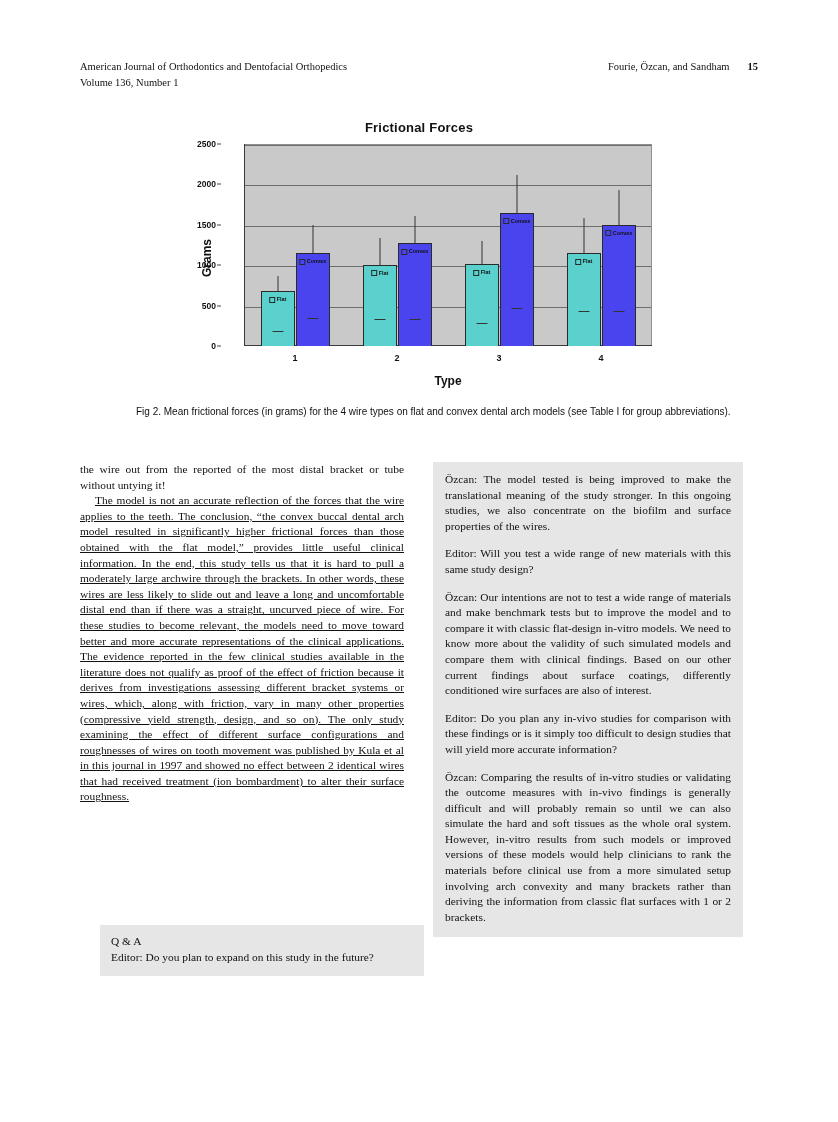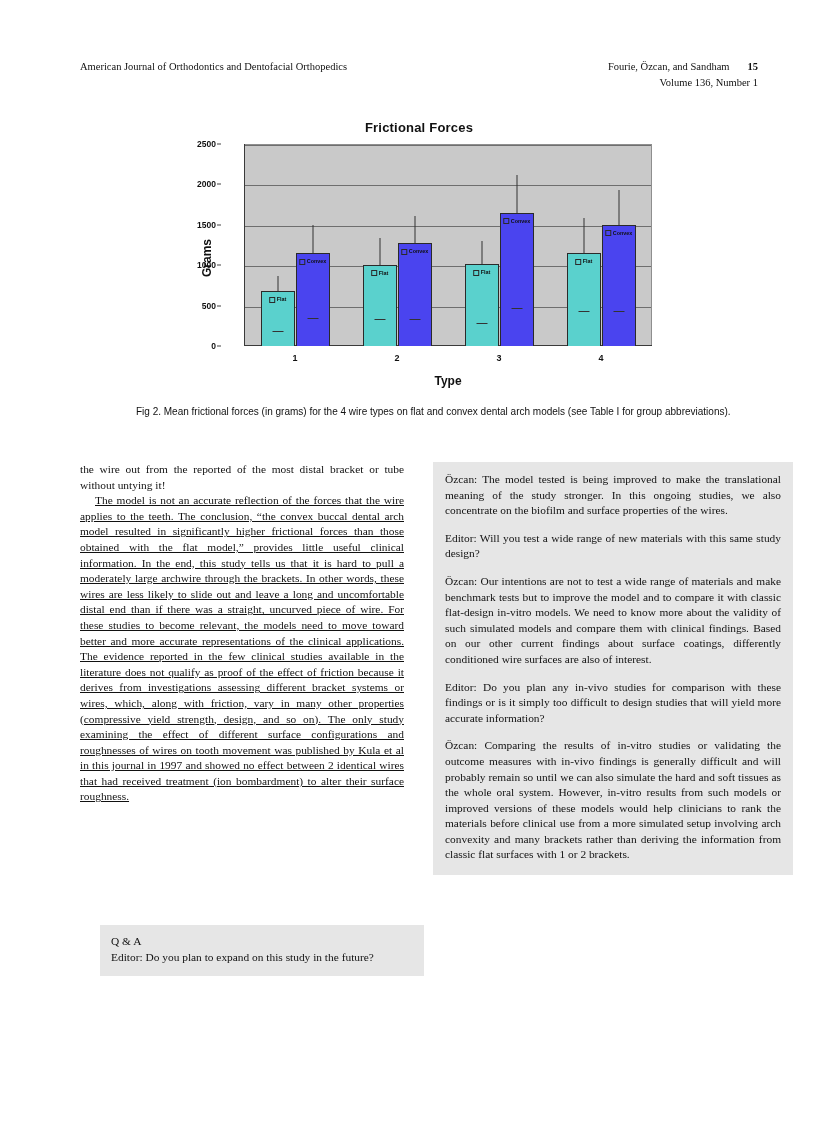--- a/index.html
+++ b/index.html
@@ -11,21 +11,20 @@
     position:relative;
     overflow:hidden;
   }
   .page{position:absolute;inset:0;}
 
   
   .header{
     position:absolute;left:80px;top:60px;width:678px;
     font-size:10.5px;line-height:14.5px;
     color:#111;
-    text-align:right;
   }
   .header .hdr-row{display:flex;justify-content:space-between;align-items:baseline;}
   .hdr-left{white-space:nowrap;}
   .hdr-right{white-space:nowrap;}
   .hdr-right .pageno{margin-left:18px;font-weight:bold;}
   .hdr-vol{margin-top:1px;}
 
   
   .figure-wrap{
     position:absolute;left:184px;top:120px;width:470px;height:275px;
@@ -153,21 +152,21 @@
   .leftbox{
     position:absolute;left:80px;top:925px;width:324px;
     background:#e6e6e6;
     padding:9px 11px 11px 11px;
     box-sizing:border-box;
     font-size:11.4px;line-height:15.6px;color:#111;margin-left:20px;
   }
   .leftbox p{margin:0;text-align:left;}
 
   .rightbox{
-    position:absolute;left:433px;top:462px;width:360px;
+    position:absolute;left:433px;top:462px;width:310px;
     background:#e6e6e6;
     padding:10px 12px 12px 12px;
     box-sizing:border-box;
     font-size:11.4px;line-height:15.6px;color:#111;
   }
   .rightbox p{margin:0 0 12px 0;text-align:justify;}
   .rightbox p:last-child{margin-bottom:0;}
 </style>
 </head>
 <body>

